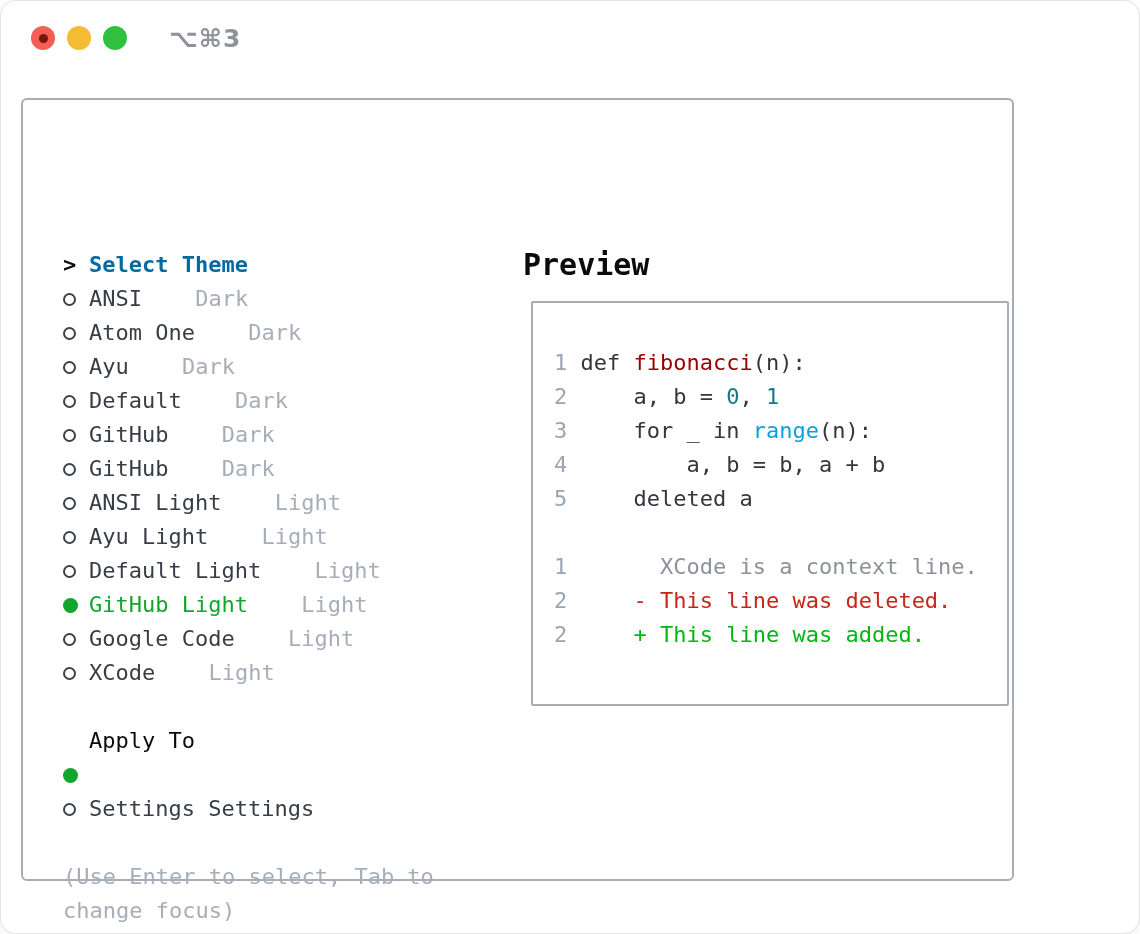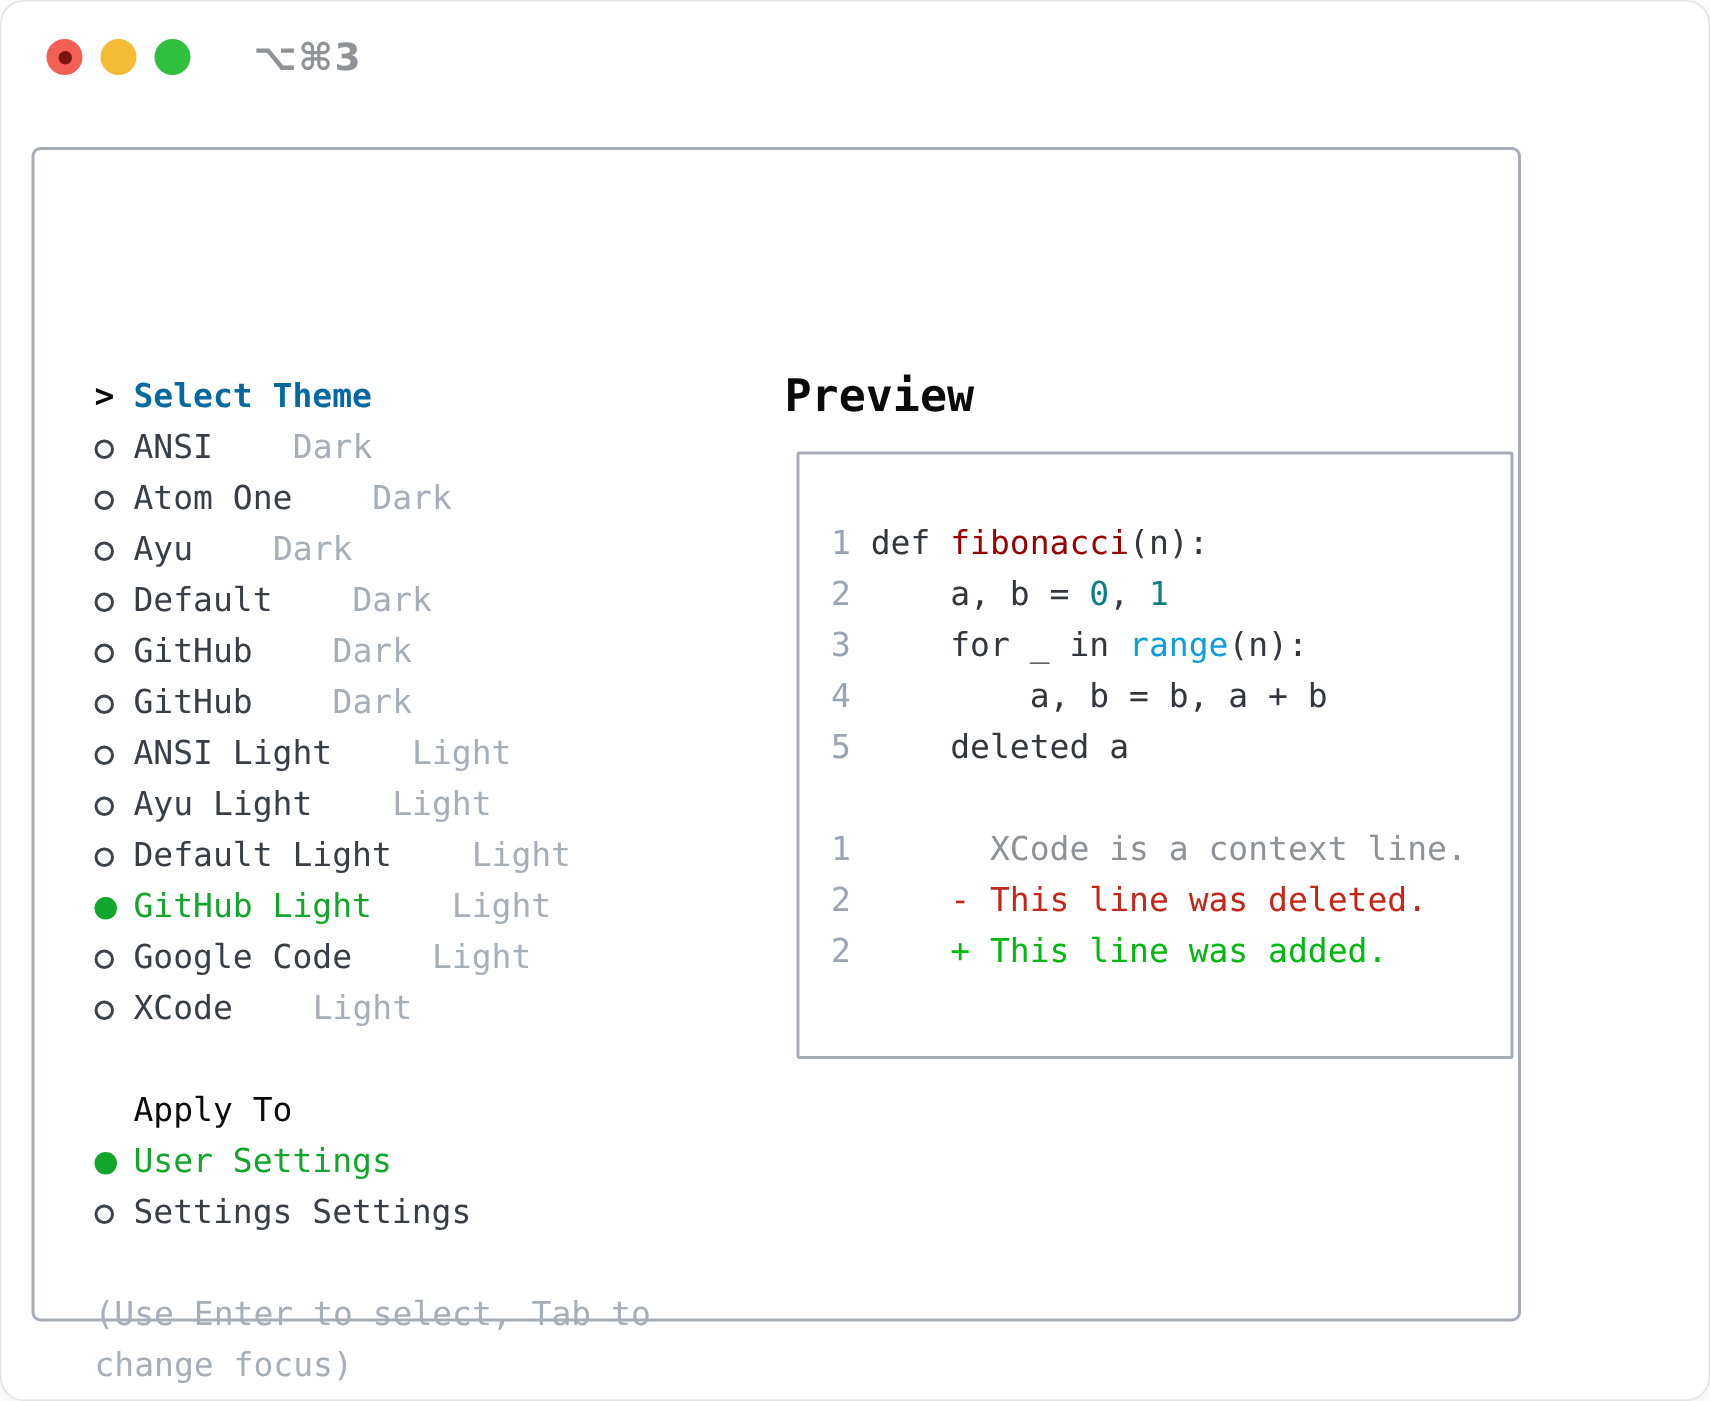--- a/index.html
+++ b/index.html
@@ -102,21 +102,21 @@
           <div class="row selected"><span class="marker"><span class="dot"></span></span><span class="item-name">GitHub Light</span><span class="item-variant"> Light</span></div>
           <div class="row"><span class="marker"><span class="ring"></span></span><span class="item-name">Google Code</span><span class="item-variant"> Light</span></div>
           <div class="row"><span class="marker"><span class="ring"></span></span><span class="item-name">XCode</span><span class="item-variant"> Light</span></div>
         </div>
       <div class="row-spacer"></div>
       <div class="row">
         <span class="marker"></span>
         <span class="hdr-plain">Apply To</span>
       </div>
       <div>
-          <div class="row selected"><span class="marker"><span class="dot"></span></span><span class="item-name">User Settings</span></div>
+          <div class="row selected"><span class="marker"><span class="dot"></span></span></div>
           <div class="row"><span class="marker"><span class="ring"></span></span><span class="item-name">Settings Settings</span></div>
         </div>
       <div class="row-spacer"></div>
       <div class="hint">(Use Enter to select, Tab to</div>
       <div class="hint">change focus)</div>
     </div>
 
     <div class="preview-header">Preview</div>
     <div class="preview-box">
         <div class="pline"><span class="seg-ln">1 </span><span class="seg-code">def </span><span class="seg-func">fibonacci</span><span class="seg-code">(n):</span></div>

